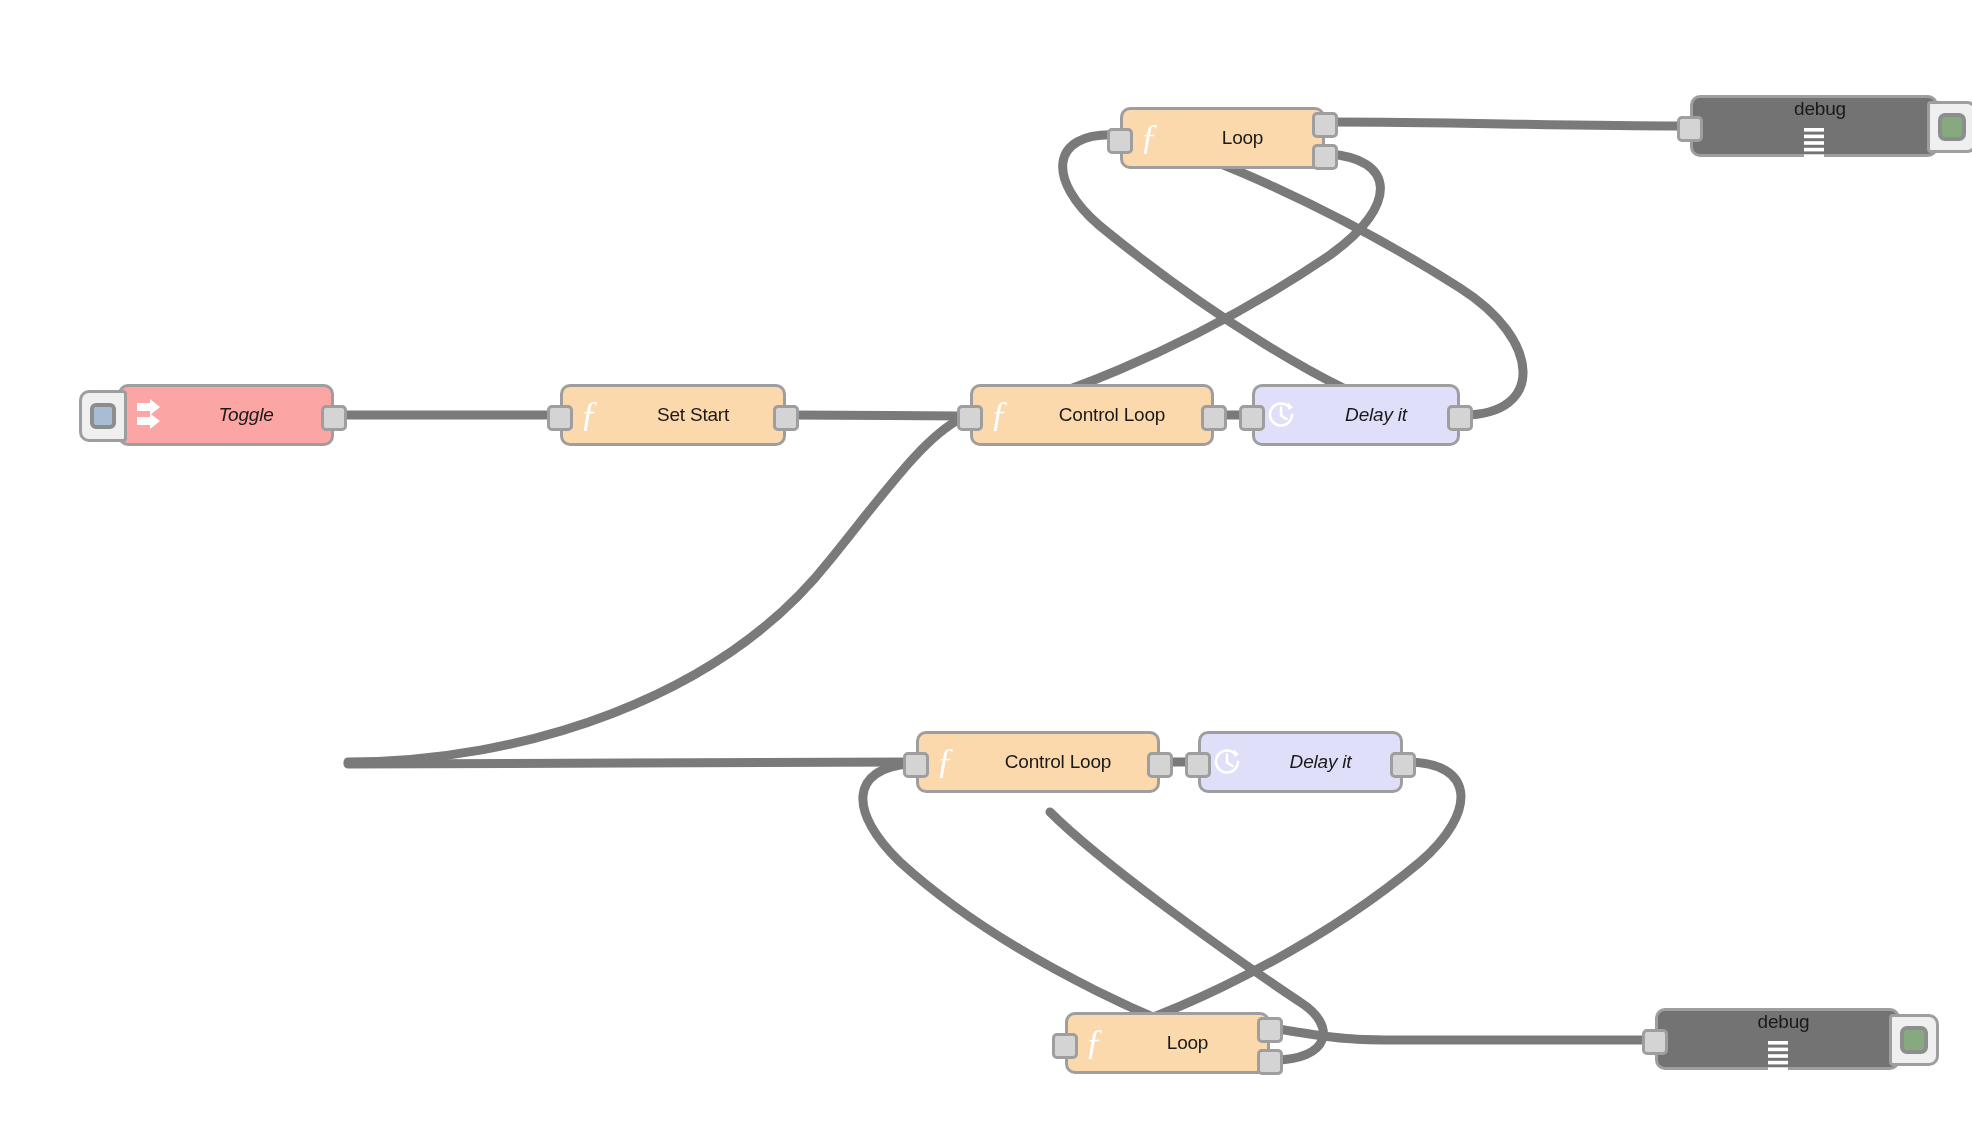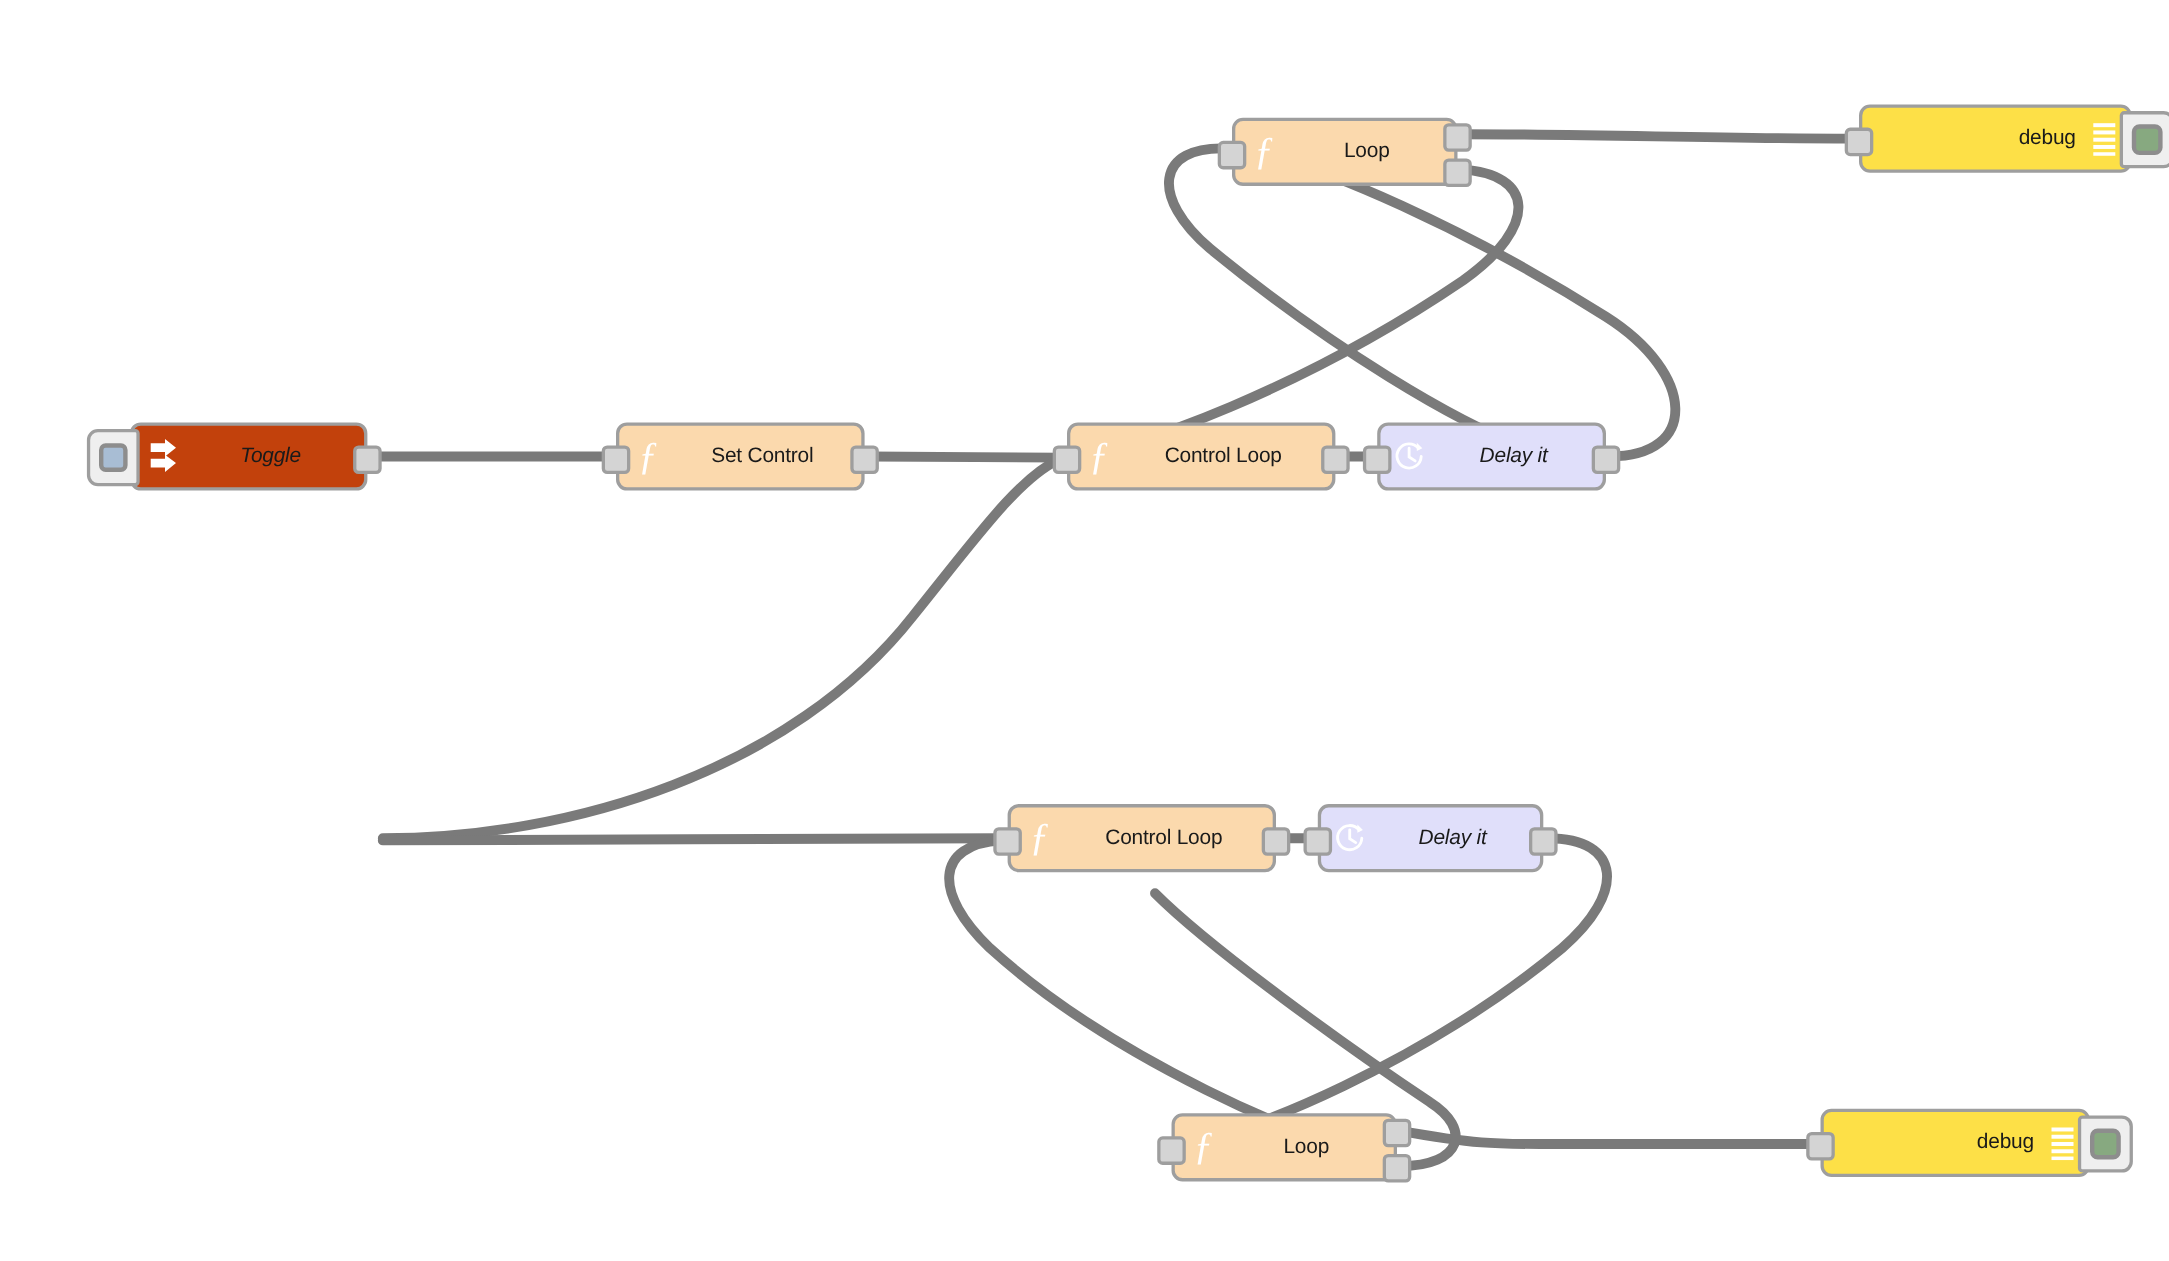--- a/index.html
+++ b/index.html
@@ -60,23 +60,23 @@
     font-size: 19px;
     color: #1a1a1a;
     white-space: nowrap;
     padding: 0 14px 0 2px;
     letter-spacing: -0.2px;
   }
   .node.italic .node-label { font-style: italic; }
 
   
   .n-function { background: #fbd9ad; }
-  .n-inject   { background: #c2410c; }
+  .n-inject   { background: #fca5a5; }
   .n-delay    { background: #e0dffa; justify-content: space-between; }
-  .n-debug    { background: #fde047; }
+  .n-debug    { background: #737373; flex-direction: column; }
 
   
   .port {
     position: absolute;
     width: 26px;
     height: 26px;
     background: #d4d4d4;
     border: 3px solid #9e9e9e;
     border-radius: 5px;
     box-sizing: border-box;
@@ -211,21 +211,21 @@
     <div class="port out" style="top:18px;"></div>
   </div>
 
   <div class="node n-function" id="node-function-set-global" style="left:560px; top:384px; width:226px;">
     <div class="port in" style="top:18px;"></div>
     <div class="node-icon">
       <svg class="icon-svg" width="30" height="40" viewBox="0 0 30 40">
         <text x="15" y="31" font-family="Liberation Serif, serif" font-style="italic" font-size="36" fill="#ffffff" text-anchor="middle">ƒ</text>
       </svg>
     </div>
-    <div class="node-label">Set Control</div>
+    <div class="node-label">Set Start</div>
     <div class="port out" style="top:18px;"></div>
   </div>
 
   <div class="node n-function" id="node-function-control-loop-top" style="left:970px; top:384px; width:244px;">
     <div class="port in" style="top:18px;"></div>
     <div class="node-icon">
       <svg class="icon-svg" width="30" height="40" viewBox="0 0 30 40">
         <text x="15" y="31" font-family="Liberation Serif, serif" font-style="italic" font-size="36" fill="#ffffff" text-anchor="middle">ƒ</text>
       </svg>
     </div>

